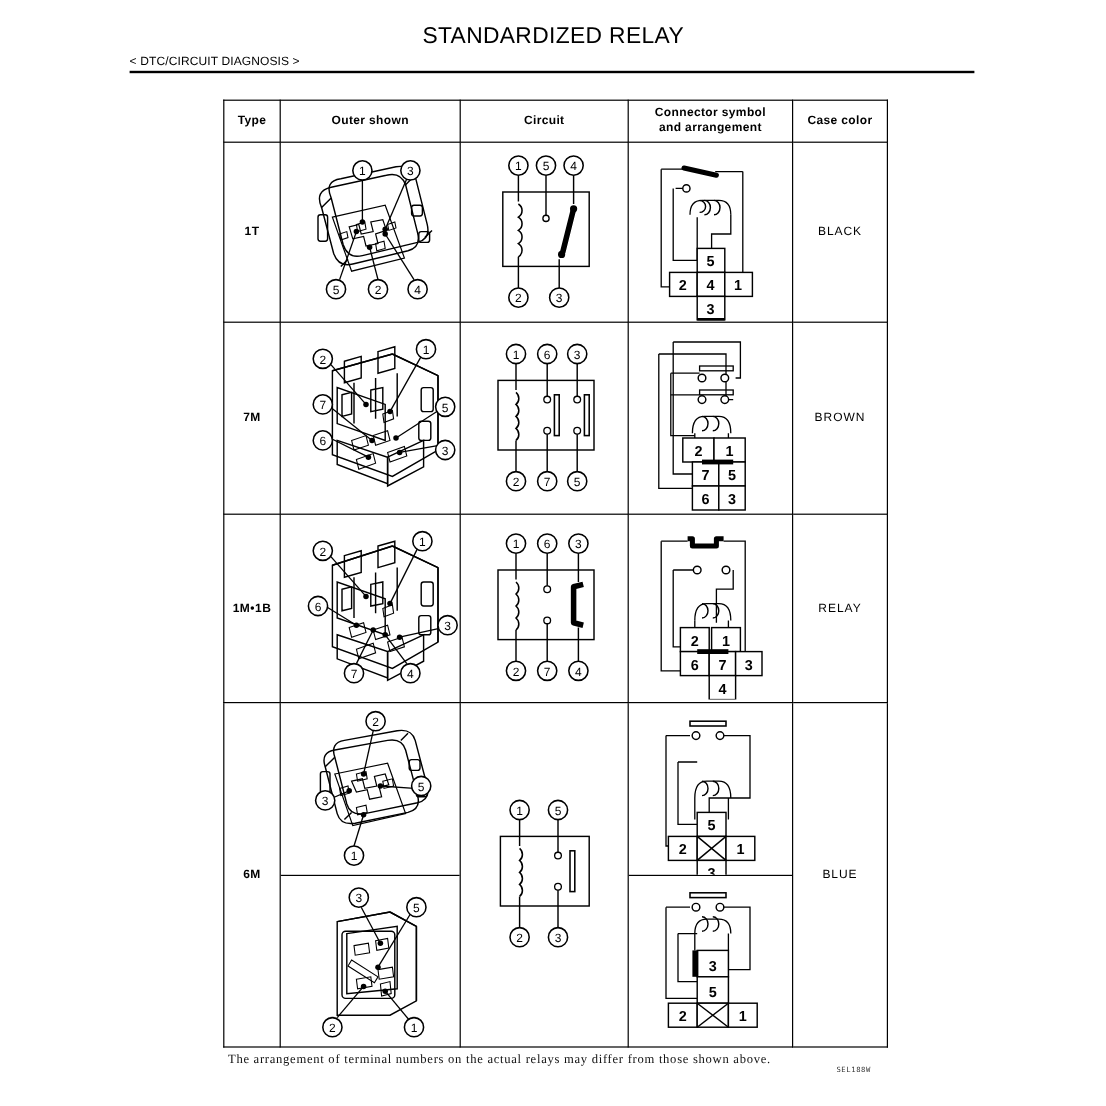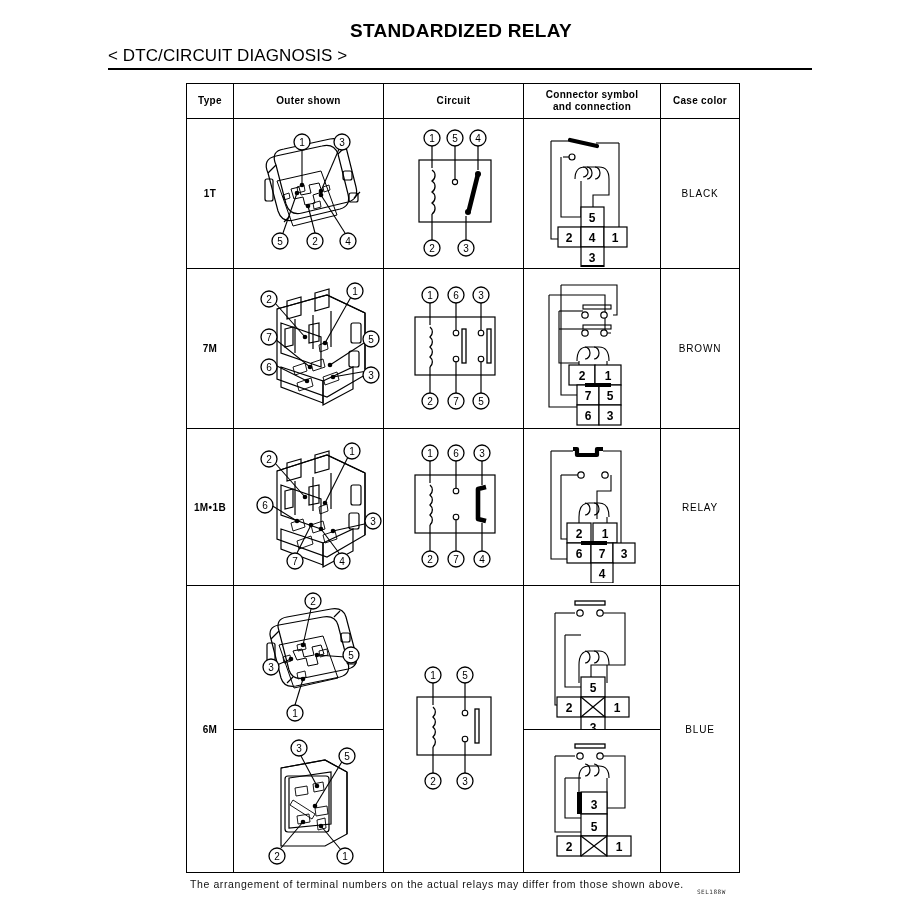--- a/index.html
+++ b/index.html
@@ -24,31 +24,31 @@
   }
 
   
   .doc-title {
     position: absolute;
     top: 20px;
     left: 0;
     width: 922px;
     text-align: center;
     font-size: 19px;
-    font-weight: bold;
+    font-weight: normal;
     letter-spacing: 0.3px;
   }
   .section-line-wrap {
     position: absolute;
     top: 46px;
     left: 108px;
     width: 704px;
   }
   .section-label {
-    font-size: 17px;
+    font-size: 10px;
     font-weight: normal;
     letter-spacing: 0.1px;
     padding-bottom: 2px;
     display: block;
   }
   .rule-thick {
     height: 2px;
     background: #000;
     width: 100%;
   }
@@ -104,21 +104,21 @@
     display: block;
     margin: 0 auto;
   }
 
   
   .footnote {
     position: absolute;
     left: 190px;
     top: 878px;
     font-size: 10.5px;
-    font-family: Liberation Sans, sans-serif;
+    font-family: Liberation Serif, serif;
     letter-spacing: 0.6px;
     color: #111;
     white-space: nowrap;
   }
   .figcode {
     position: absolute;
     left: 697px;
     top: 888px;
     font-size: 6px;
     font-family: "DejaVu Sans Mono", monospace;
@@ -151,21 +151,21 @@
         <col class="col-conn">
         <col class="col-color">
     </colgroup>
     <thead>
       <tr>
         <th>Type</th>
         <th>Outer shown</th>
         <th>Circuit</th>
         <th>
           <span>Connector symbol</span><br>
-          <span>and connection</span>
+          <span>and arrangement</span>
         </th>
         <th>Case color</th>
       </tr>
     </thead>
     <tbody>
 
       <tr style="height:150px">
         <td class="type-cell">1T</td>
 
         <td class="cell-pad">

